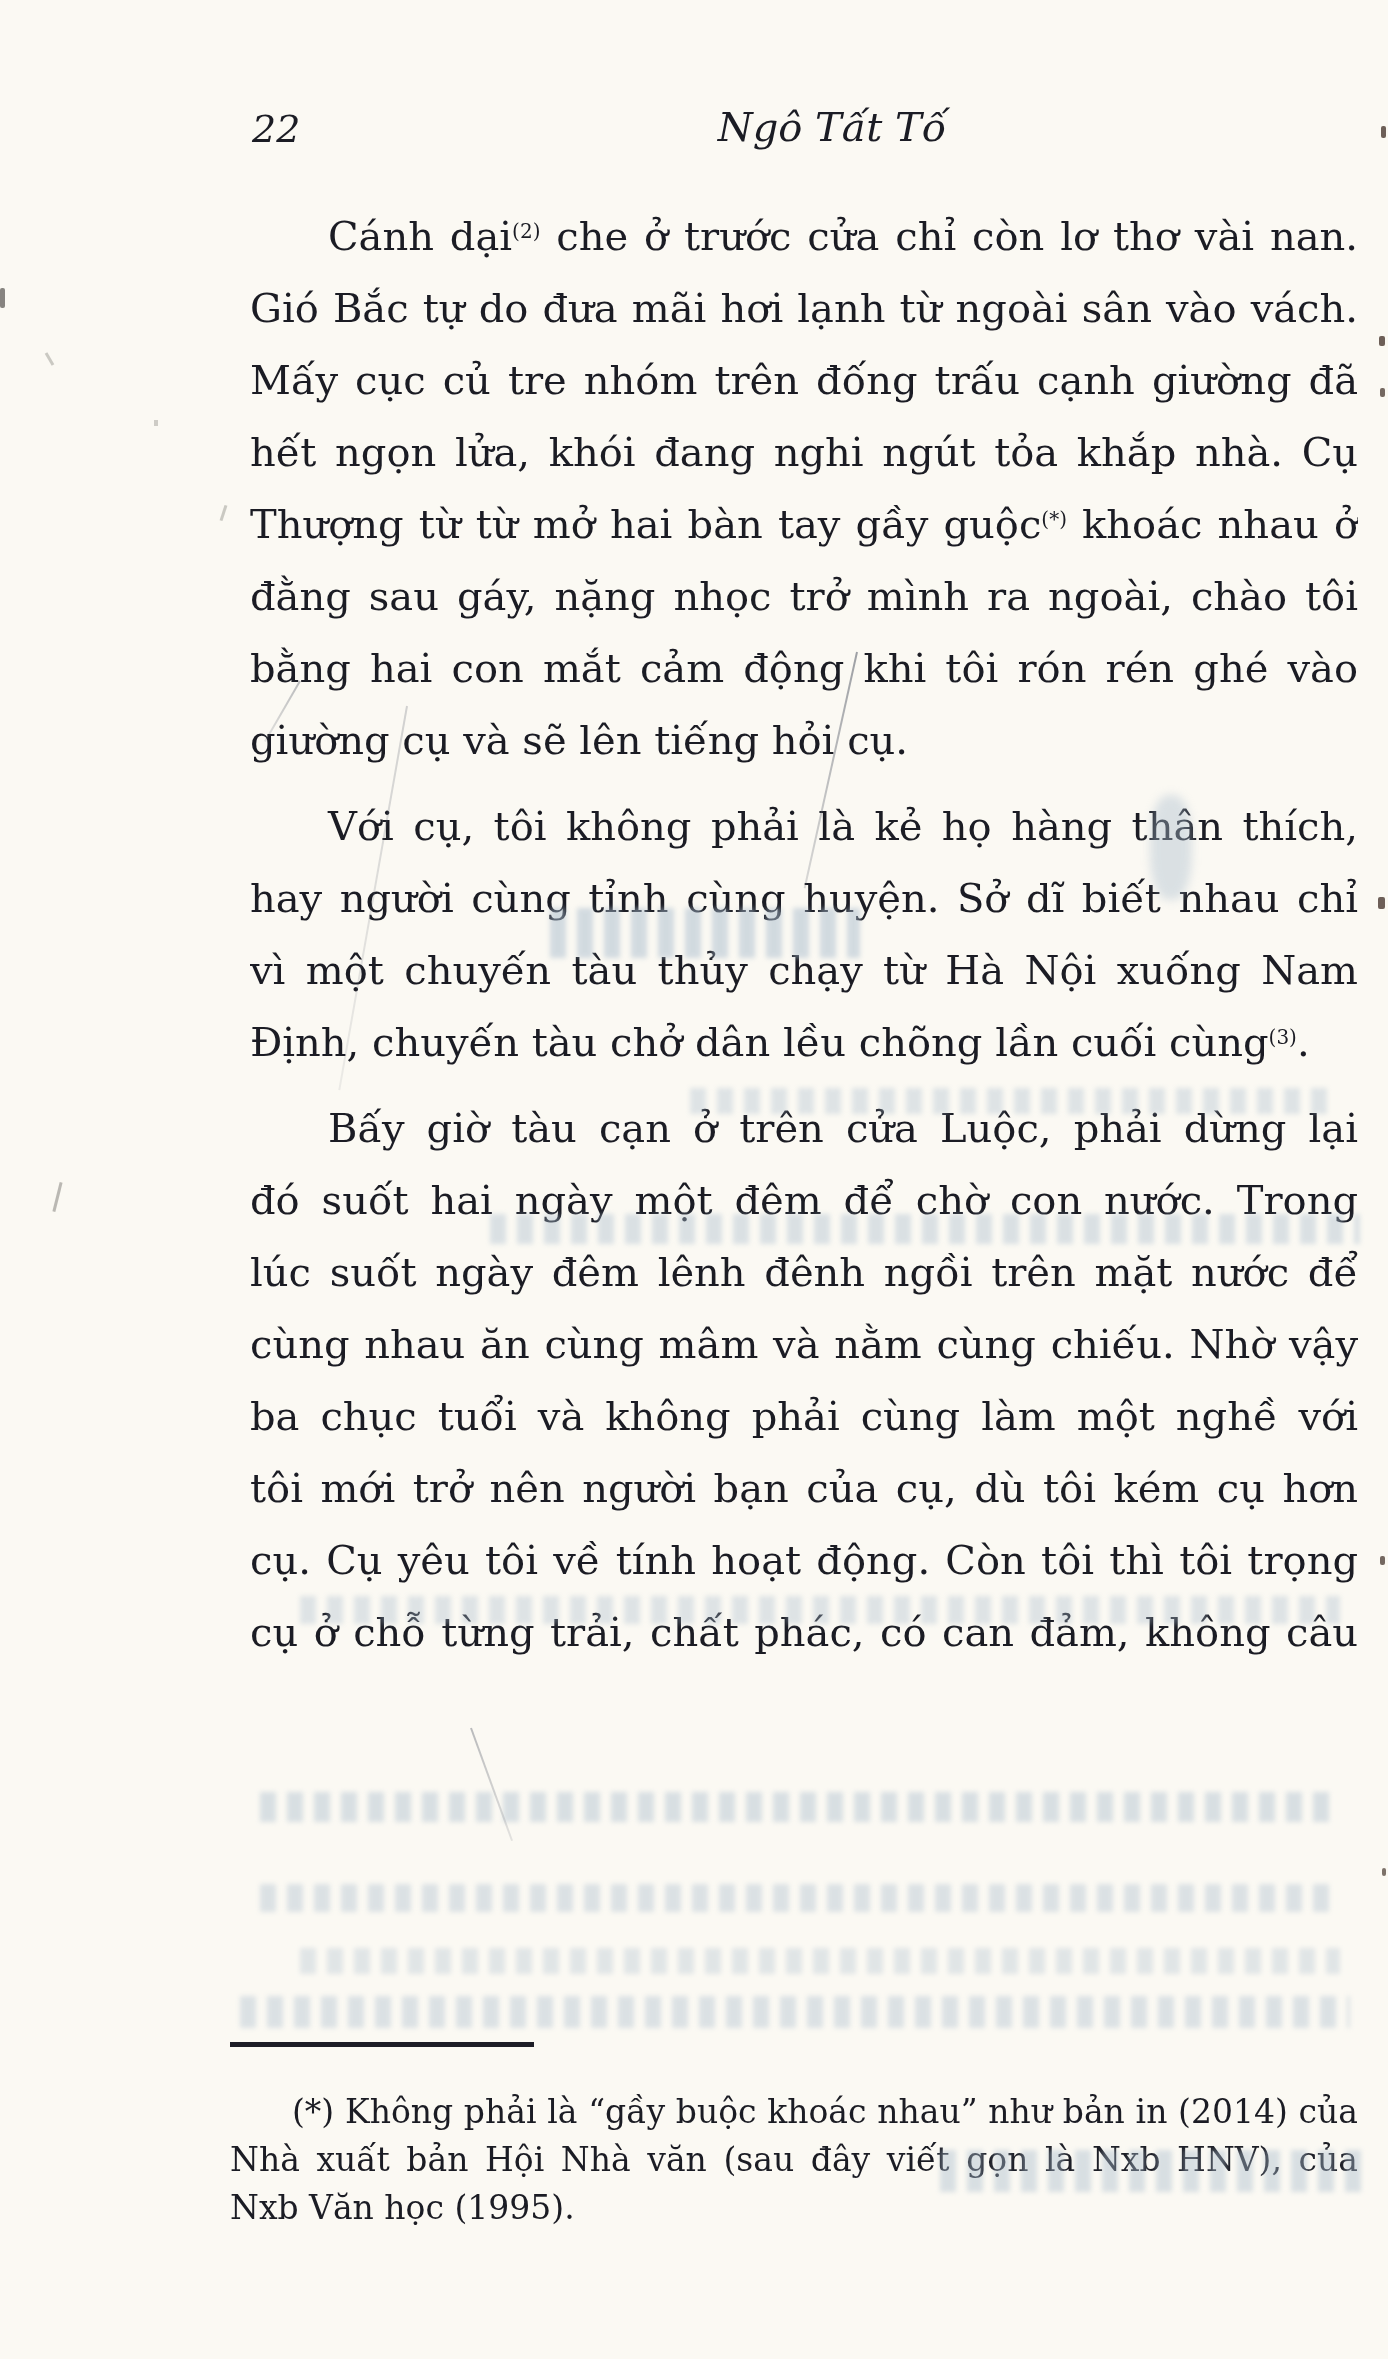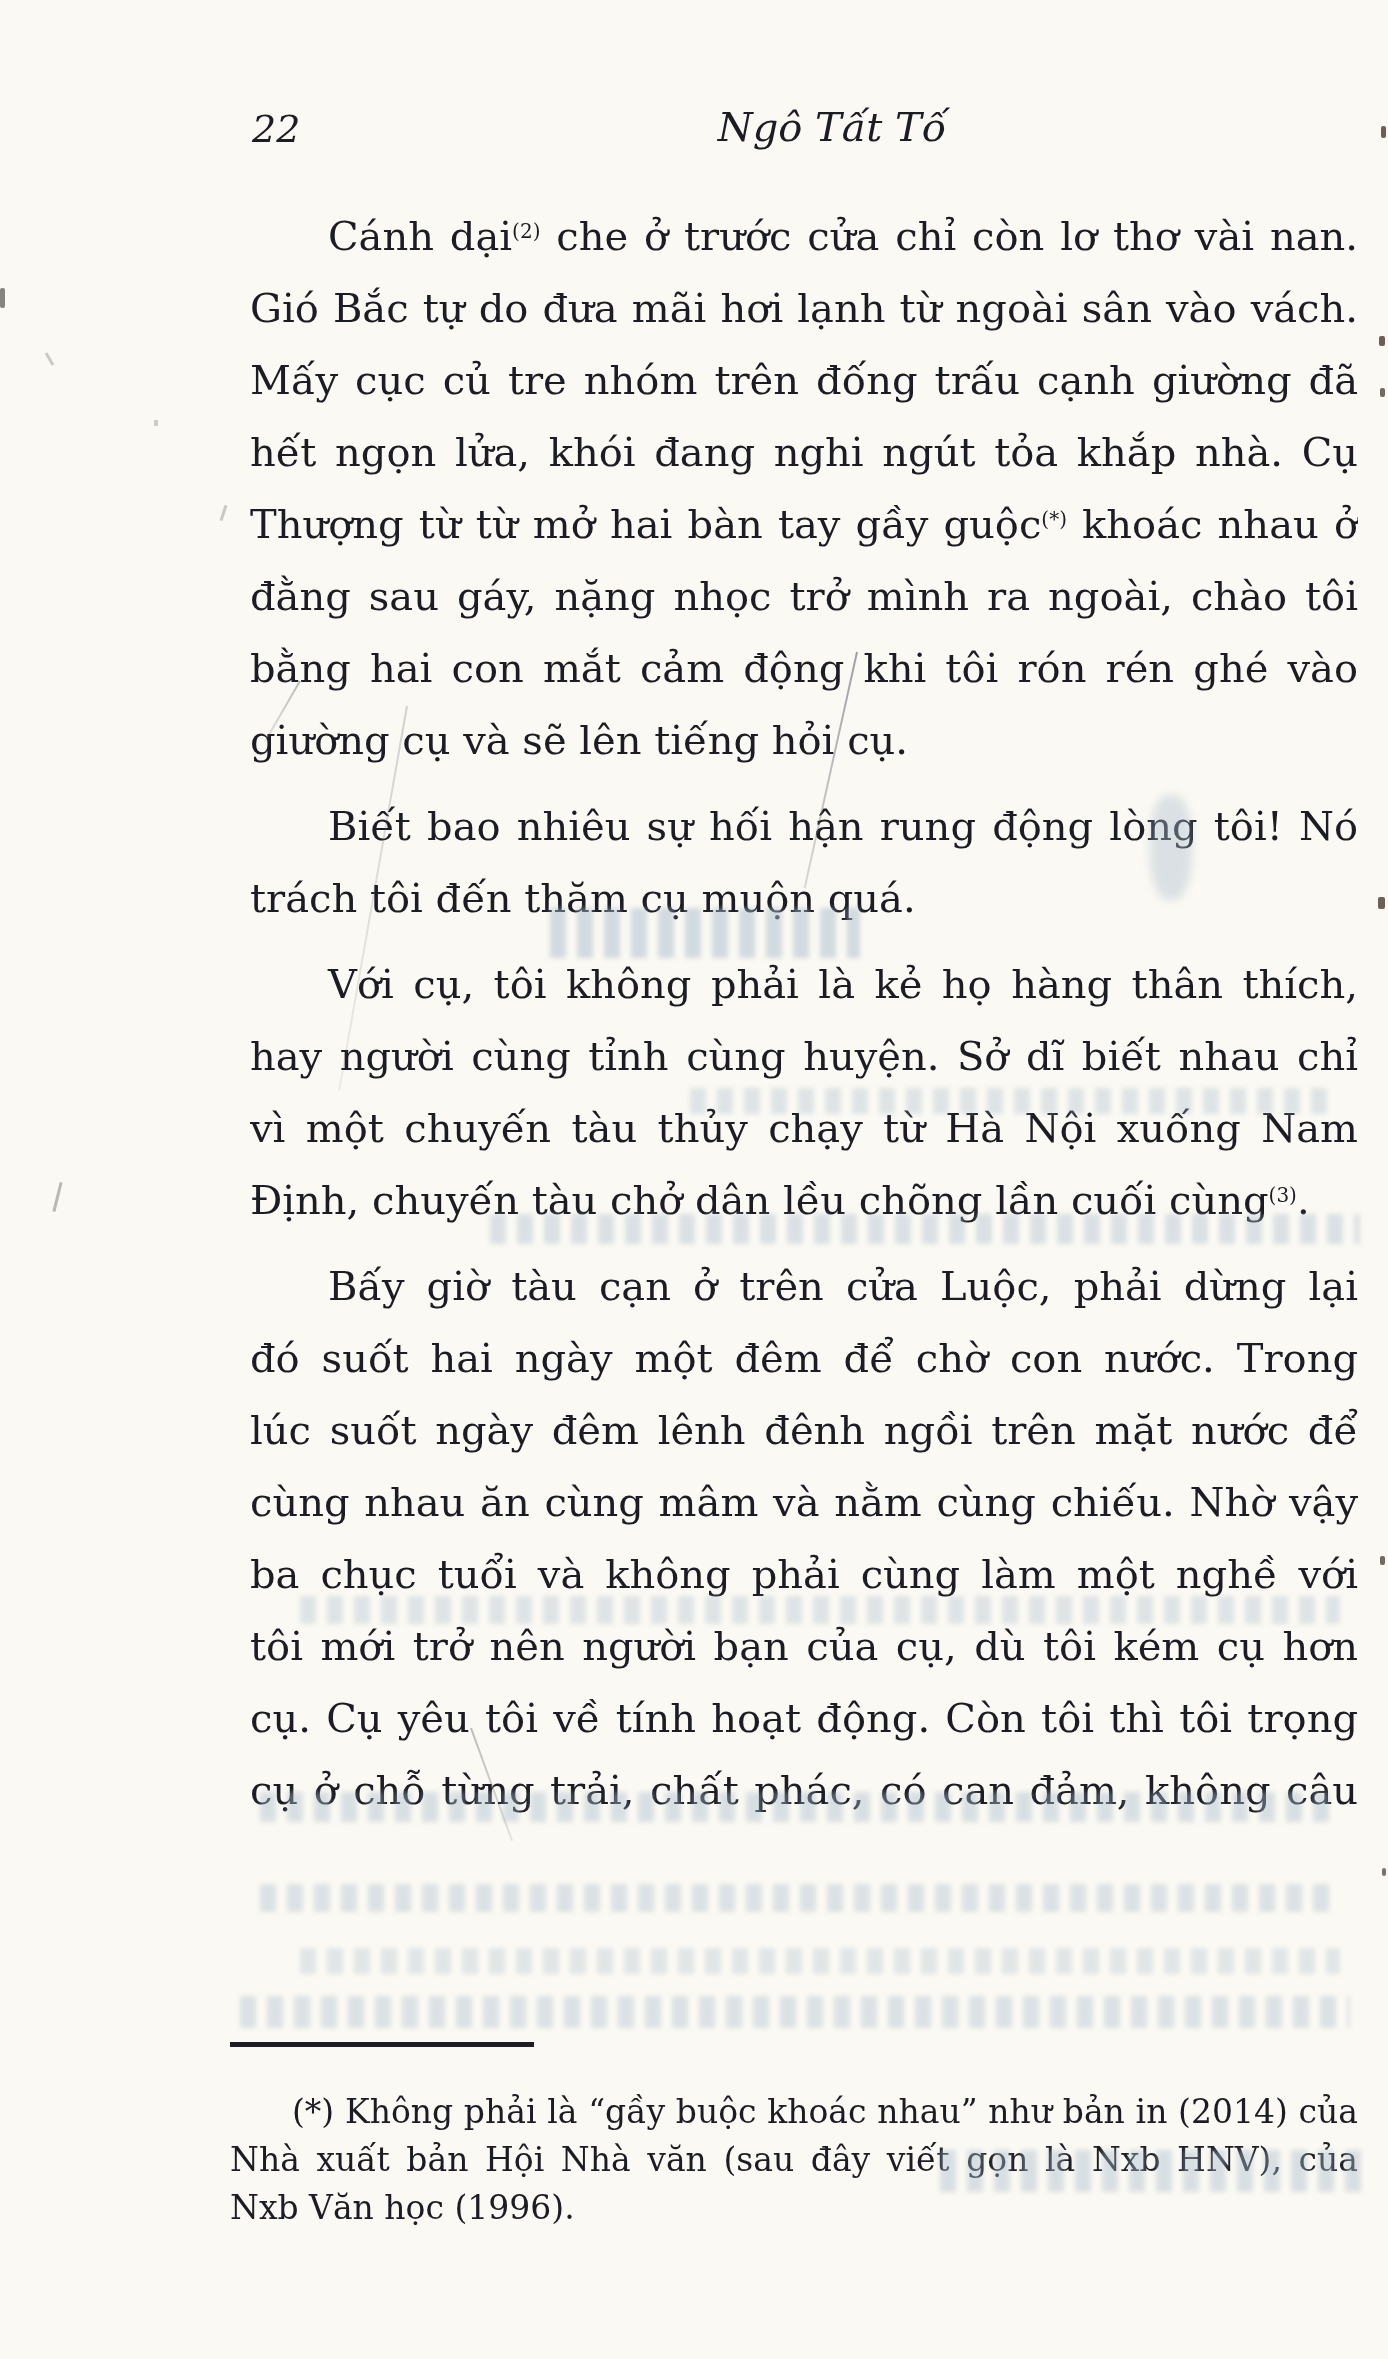--- a/index.html
+++ b/index.html
@@ -61,24 +61,20 @@
         <div class="bline first">Cánh dại<sup>(2)</sup> che ở trước cửa chỉ còn lơ thơ vài nan.</div>
         <div class="bline">Gió Bắc tự do đưa mãi hơi lạnh từ ngoài sân vào vách.</div>
         <div class="bline">Mấy cục củ tre nhóm trên đống trấu cạnh giường đã</div>
         <div class="bline">hết ngọn lửa, khói đang nghi ngút tỏa khắp nhà. Cụ</div>
         <div class="bline">Thượng từ từ mở hai bàn tay gầy guộc<sup>(*)</sup> khoác nhau ở</div>
         <div class="bline">đằng sau gáy, nặng nhọc trở mình ra ngoài, chào tôi</div>
         <div class="bline">bằng hai con mắt cảm động khi tôi rón rén ghé vào</div>
         <div class="bline last">giường cụ và sẽ lên tiếng hỏi cụ.</div>
       </div>
     <div class="para">
-        <div class="bline first">Biết bao nhiêu sự hối hận rung động lòng tôi! Nó</div>
-        <div class="bline last">trách tôi đến thăm cụ muộn quá.</div>
-      </div>
-    <div class="para">
         <div class="bline first">Với cụ, tôi không phải là kẻ họ hàng thân thích,</div>
         <div class="bline">hay người cùng tỉnh cùng huyện. Sở dĩ biết nhau chỉ</div>
         <div class="bline">vì một chuyến tàu thủy chạy từ Hà Nội xuống Nam</div>
         <div class="bline last">Định, chuyến tàu chở dân lều chõng lần cuối cùng<sup>(3)</sup>.</div>
       </div>
     <div class="para">
         <div class="bline first">Bấy giờ tàu cạn ở trên cửa Luộc, phải dừng lại</div>
         <div class="bline">đó suốt hai ngày một đêm để chờ con nước. Trong</div>
         <div class="bline">lúc suốt ngày đêm lênh đênh ngồi trên mặt nước để</div>
         <div class="bline">cùng nhau ăn cùng mâm và nằm cùng chiếu. Nhờ vậy</div>
@@ -86,21 +82,21 @@
         <div class="bline">tôi mới trở nên người bạn của cụ, dù tôi kém cụ hơn</div>
         <div class="bline">cụ. Cụ yêu tôi về tính hoạt động. Còn tôi thì tôi trọng</div>
         <div class="bline">cụ ở chỗ từng trải, chất phác, có can đảm, không câu</div>
       </div>
   </main>
 
   <div class="fnrule"></div>
   <footer class="fn">
       <div class="fline first">(*) Không phải là “gầy buộc khoác nhau” như bản in (2014) của</div>
       <div class="fline">Nhà xuất bản Hội Nhà văn (sau đây viết gọn là Nxb HNV), của</div>
-      <div class="fline last">Nxb Văn học (1996).</div>
+      <div class="fline last">Nxb Văn học (1995).</div>
     </footer>
 
   <div class="ghost blob" style="left:1150px; top:795px;  width:42px;  height:105px; opacity:.40;"></div>
   <div class="ghost" style="left:550px;  top:908px;  width:310px;  height:50px; opacity:.50;"></div>
   <div class="ghost" style="left:690px;  top:1088px; width:640px;  height:26px; opacity:.35;"></div>
   <div class="ghost" style="left:490px;  top:1214px; width:870px;  height:30px; opacity:.40;"></div>
   <div class="ghost" style="left:300px;  top:1596px; width:1040px; height:28px; opacity:.35;"></div>
   <div class="ghost" style="left:260px;  top:1792px; width:1080px; height:30px; opacity:.42;"></div>
   <div class="ghost" style="left:260px;  top:1884px; width:1080px; height:28px; opacity:.38;"></div>
   <div class="ghost" style="left:300px;  top:1948px; width:1040px; height:26px; opacity:.32;"></div>

